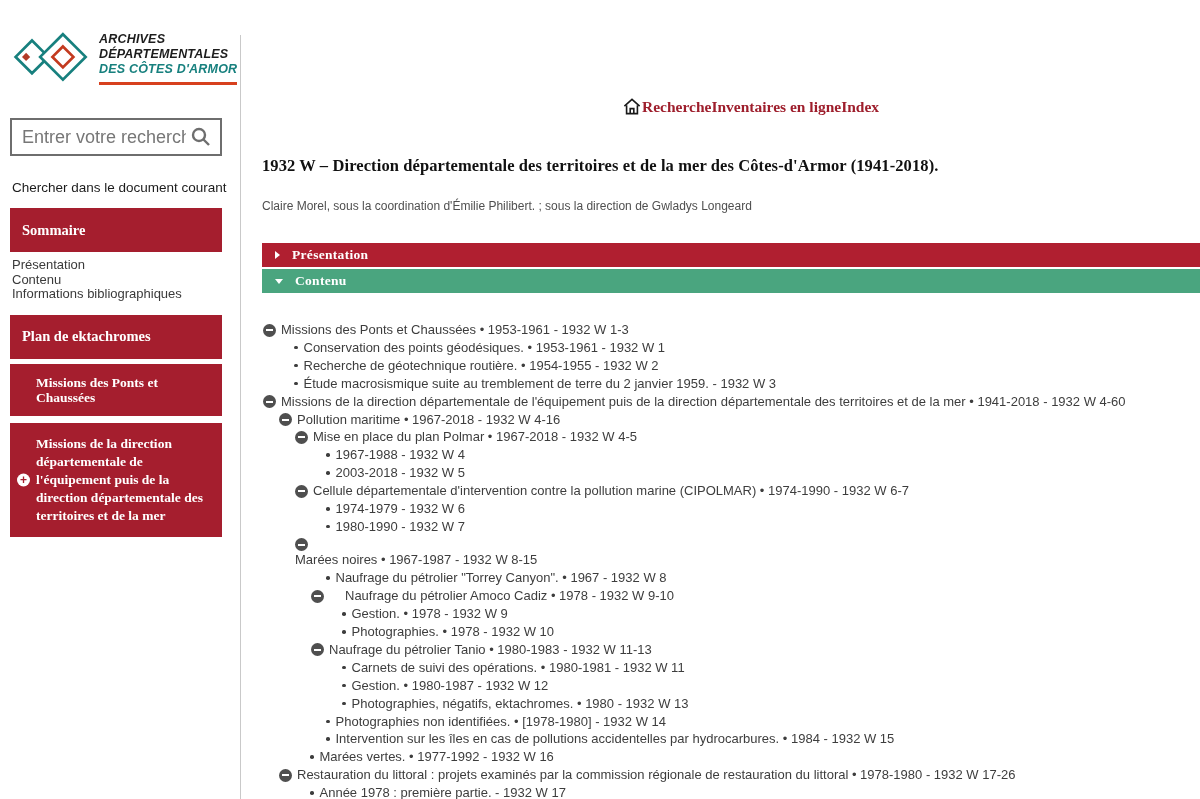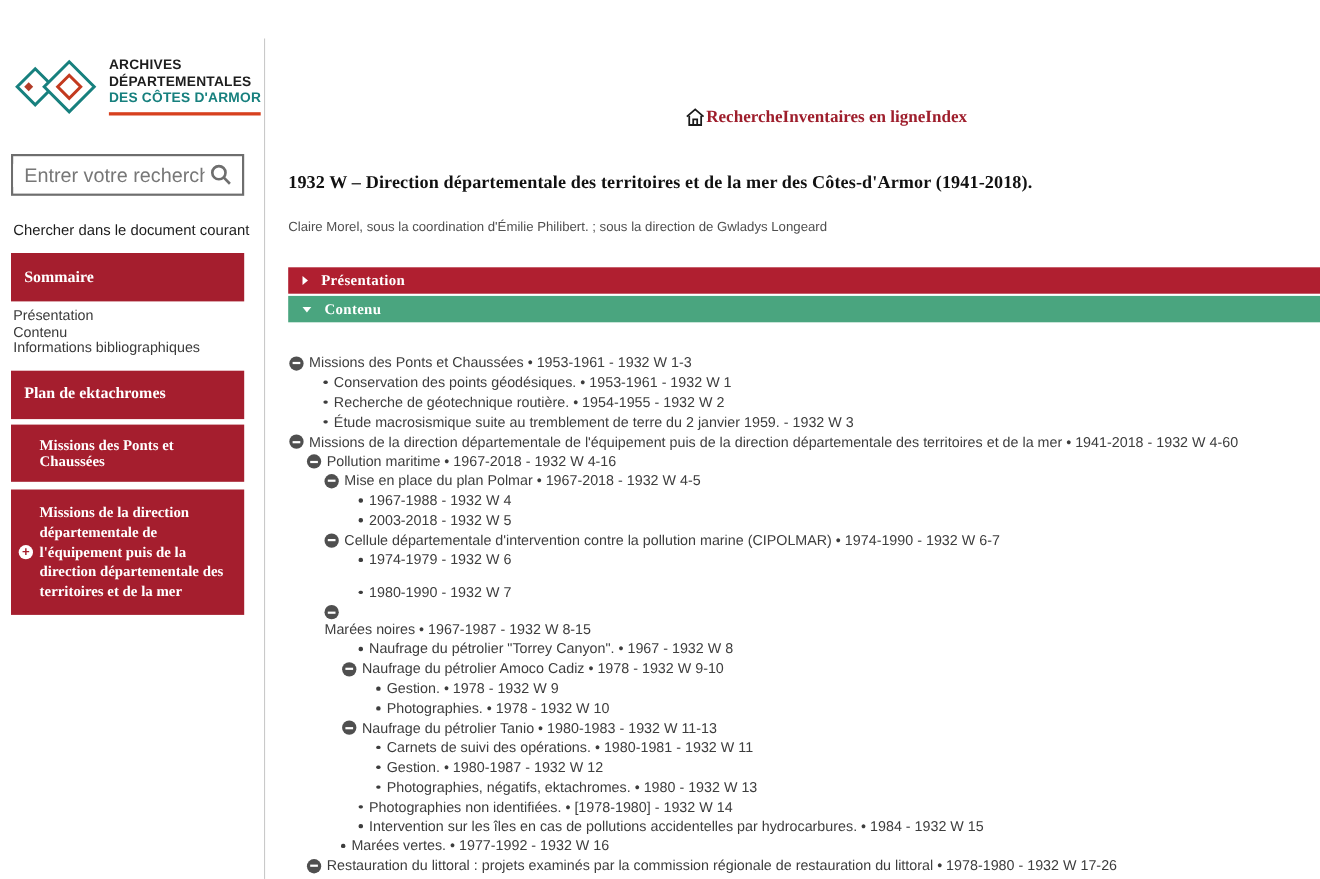--- a/index.html
+++ b/index.html
@@ -7,21 +7,21 @@
   body {
     width:1200px; height:799px; overflow:hidden; position:relative;
     font-family:"Liberation Sans", sans-serif; color:#3d3d3d;
   }
   .page { position:relative; width:1200px; height:799px; }
 
   
   .sidebar { position:absolute; left:0; top:0; width:240px; }
   .divider { position:absolute; left:240px; top:35px; bottom:0; width:1px; background:#c9c9c9; }
 
-  .logo { display:flex; align-items:center; gap:7px; margin:49px 0 0 12px; text-decoration:none; cursor:pointer; }
+  .logo { display:flex; align-items:flex-end; gap:7px; margin:27px 0 0 12px; text-decoration:none; cursor:pointer;font-style:italic; }
   .logo-text { padding-bottom:5px; border-bottom:3px solid #d7401e; }
   .logo-line { display:block; font-weight:bold; font-size:12.5px; line-height:15px; letter-spacing:.2px; color:#1d1d1d; }
   .logo-line.teal { color:#17807e; }
 
   .searchbox { display:flex; align-items:center; width:212px; height:38px; margin:33px 0 0 10px;
     border:2px solid #6e6e6e; background:#fff; }
   .searchbox input { flex:1; min-width:0; border:none; outline:none; font-size:18px; color:#555;
     padding:0 4px 0 10px; font-family:"Liberation Sans",sans-serif; }
   .searchbox input::placeholder { color:#777; }
   .search-btn { border:none; background:none; padding:0 8px 0 0; cursor:pointer; display:flex; align-items:center; }
@@ -192,33 +192,33 @@
           <span class="tree-label">2003-2018 - 1932 W 5</span>
         </div>
         <div class="tree-row" style="padding-left: 32px;">
           <span class="minus"></span>
           <span class="tree-label">Cellule départementale d'intervention contre la pollution marine (CIPOLMAR) • 1974-1990 - 1932 W 6-7</span>
         </div>
         <div class="tree-row" style="padding-left: 61px;">
           <span class="bullet"></span>
           <span class="tree-label">1974-1979 - 1932 W 6</span>
         </div>
-        <div class="tree-row" style="padding-left: 61px; margin-top: 12px;">
+        <div class="tree-row" style="padding-left: 61px;">
           <span class="bullet"></span>
           <span class="tree-label">1980-1990 - 1932 W 7</span>
         </div>
         <div class="tree-row" style="padding-left: 32px; flex-direction: column;">
           <span class="minus"></span>
           <span class="tree-label">Marées noires • 1967-1987 - 1932 W 8-15</span>
         </div>
         <div class="tree-row" style="padding-left: 61px;">
           <span class="bullet"></span>
           <span class="tree-label">Naufrage du pétrolier "Torrey Canyon". • 1967 - 1932 W 8</span>
         </div>
-        <div class="tree-row" style="padding-left: 48px;">
+        <div class="tree-row" style="padding-left: 48px; gap: 16px;">
           <span class="minus"></span>
           <span class="tree-label">Naufrage du pétrolier Amoco Cadiz • 1978 - 1932 W 9-10</span>
         </div>
         <div class="tree-row" style="padding-left: 77px;">
           <span class="bullet"></span>
           <span class="tree-label">Gestion. • 1978 - 1932 W 9</span>
         </div>
         <div class="tree-row" style="padding-left: 77px;">
           <span class="bullet"></span>
           <span class="tree-label">Photographies. • 1978 - 1932 W 10</span>

